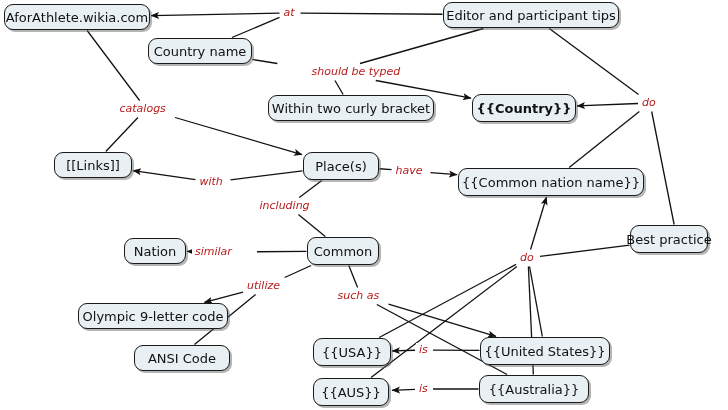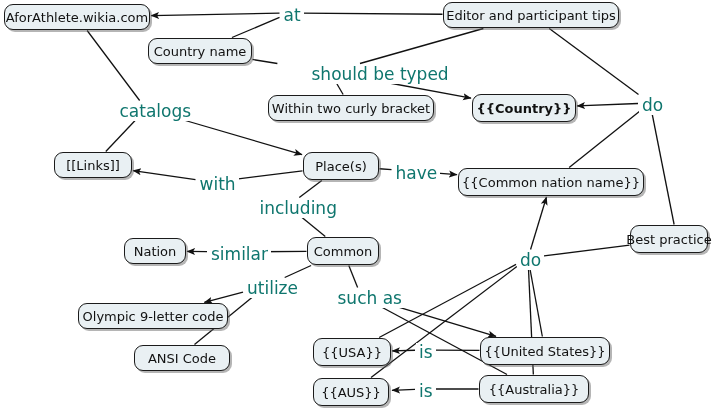--- a/index.html
+++ b/index.html
@@ -25,28 +25,29 @@
     justify-content:center;
     white-space:nowrap;
     box-shadow:2px 2px 0 rgba(90,90,90,0.45);
     padding:0 8px;
   }
   .node.bold{font-weight:bold;}
 
   .linklabel{
     position:absolute;
     background:#ffffff;
-    color:#0f766e;
-    font-size:17px;
+    color:#b91c1c;
+    font-size:11px;
     line-height:1;
     white-space:nowrap;
     padding:1px 3px;
     display:flex;
     align-items:center;
     justify-content:center;
+    font-style:italic;
   }
 </style>
 </head>
 <body>
 
 <div id="canvas">
   <svg id="edges" viewBox="0 0 728 410" preserveAspectRatio="none">
       <defs>
         <marker id="arrowhead" markerWidth="7" markerHeight="7" refX="6.2" refY="3" orient="auto" markerUnits="strokeWidth">
           <path d="M0,0.3 L6.6,3 L0,5.7 L1.5,3 Z" fill="#111111"></path>
@@ -110,21 +111,21 @@
       <div class="node" style="left: 313px; top: 378px; width: 76px; height: 28px;">{{AUS}}</div>
       <div class="node" style="left: 479px; top: 375px; width: 110px; height: 28px;">{{Australia}}</div>
     </div>
   <div id="labels-layer">
       <div class="linklabel" style="left: 280.5px; top: 5.5px;">at</div>
       <div class="linklabel" style="left: 276.5px; top: 64.5px; margin-left: 32px;">should be typed</div>
       <div class="linklabel" style="left: 116.5px; top: 101.5px;">catalogs</div>
       <div class="linklabel" style="left: 196.5px; top: 174.5px;">with</div>
       <div class="linklabel" style="left: 392.5px; top: 163.5px;">have</div>
       <div class="linklabel" style="left: 256.5px; top: 198.5px;">including</div>
-      <div class="linklabel" style="left: 208px; top: 244.5px; text-align: right;">similar</div>
+      <div class="linklabel" style="left: 192px; top: 244.5px; text-align: right;">similar</div>
       <div class="linklabel" style="left: 517px; top: 250.5px;">do</div>
       <div class="linklabel" style="left: 639px; top: 95.5px;">do</div>
       <div class="linklabel" style="left: 244px; top: 278.5px;">utilize</div>
       <div class="linklabel" style="left: 334.5px; top: 288.5px;">such as</div>
       <div class="linklabel" style="left: 416px; top: 342.5px;">is</div>
       <div class="linklabel" style="left: 416px; top: 381.5px;">is</div>
     </div>
 </div>
 
 </body></html>

